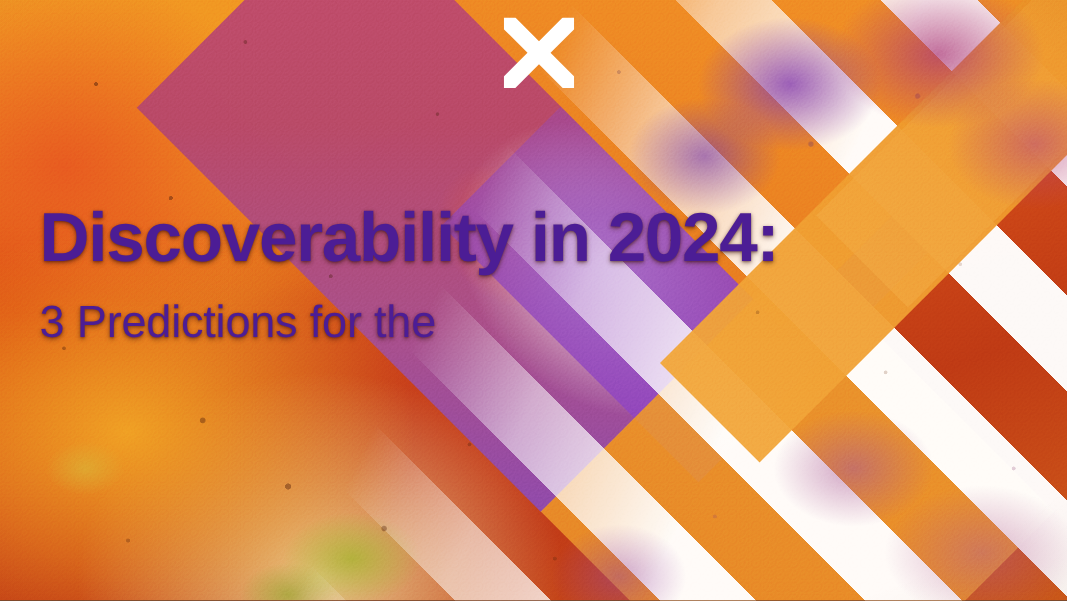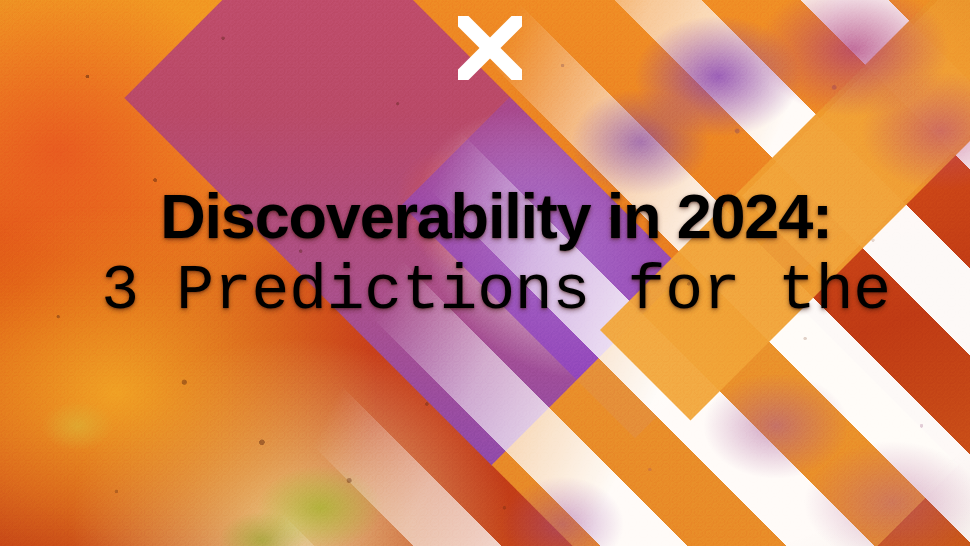--- a/index.html
+++ b/index.html
@@ -179,41 +179,39 @@
   .logo svg { display: block; width: 64px; height: 64px; }
 
   
   .title-block {
     position: absolute;
     left: 36px;
     top: 178px;
     width: 920px;
   }
   .title-line {
-    color: #000000;
+    color: #4c1d95;
     letter-spacing: -0.5px;
     white-space: nowrap;
     text-shadow:
       0 2px 5px rgba(60,18,8,0.48),
       0 1px 2px rgba(60,18,8,0.38);
-    text-align: center;
   }
   .title-line.l1 {
     font-size: 63px;
     font-weight: 700;
     line-height: 76px;
     letter-spacing: -1.2px;
   }
   .title-line.l2,
   .title-line.l3 {
-    font-size: 63px;
+    font-size: 41px;
     font-weight: 300;
     line-height: 76px;
     letter-spacing: -0.2px;
-    font-family: Liberation Mono, monospace;
   }
 </style>
 </head>
 <body>
 
 <div id="stage">
 
   <div class="bg-layer bg-base"></div>
   <div class="bg-layer bg-olive"></div>
   <div class="bg-diamond"></div>

